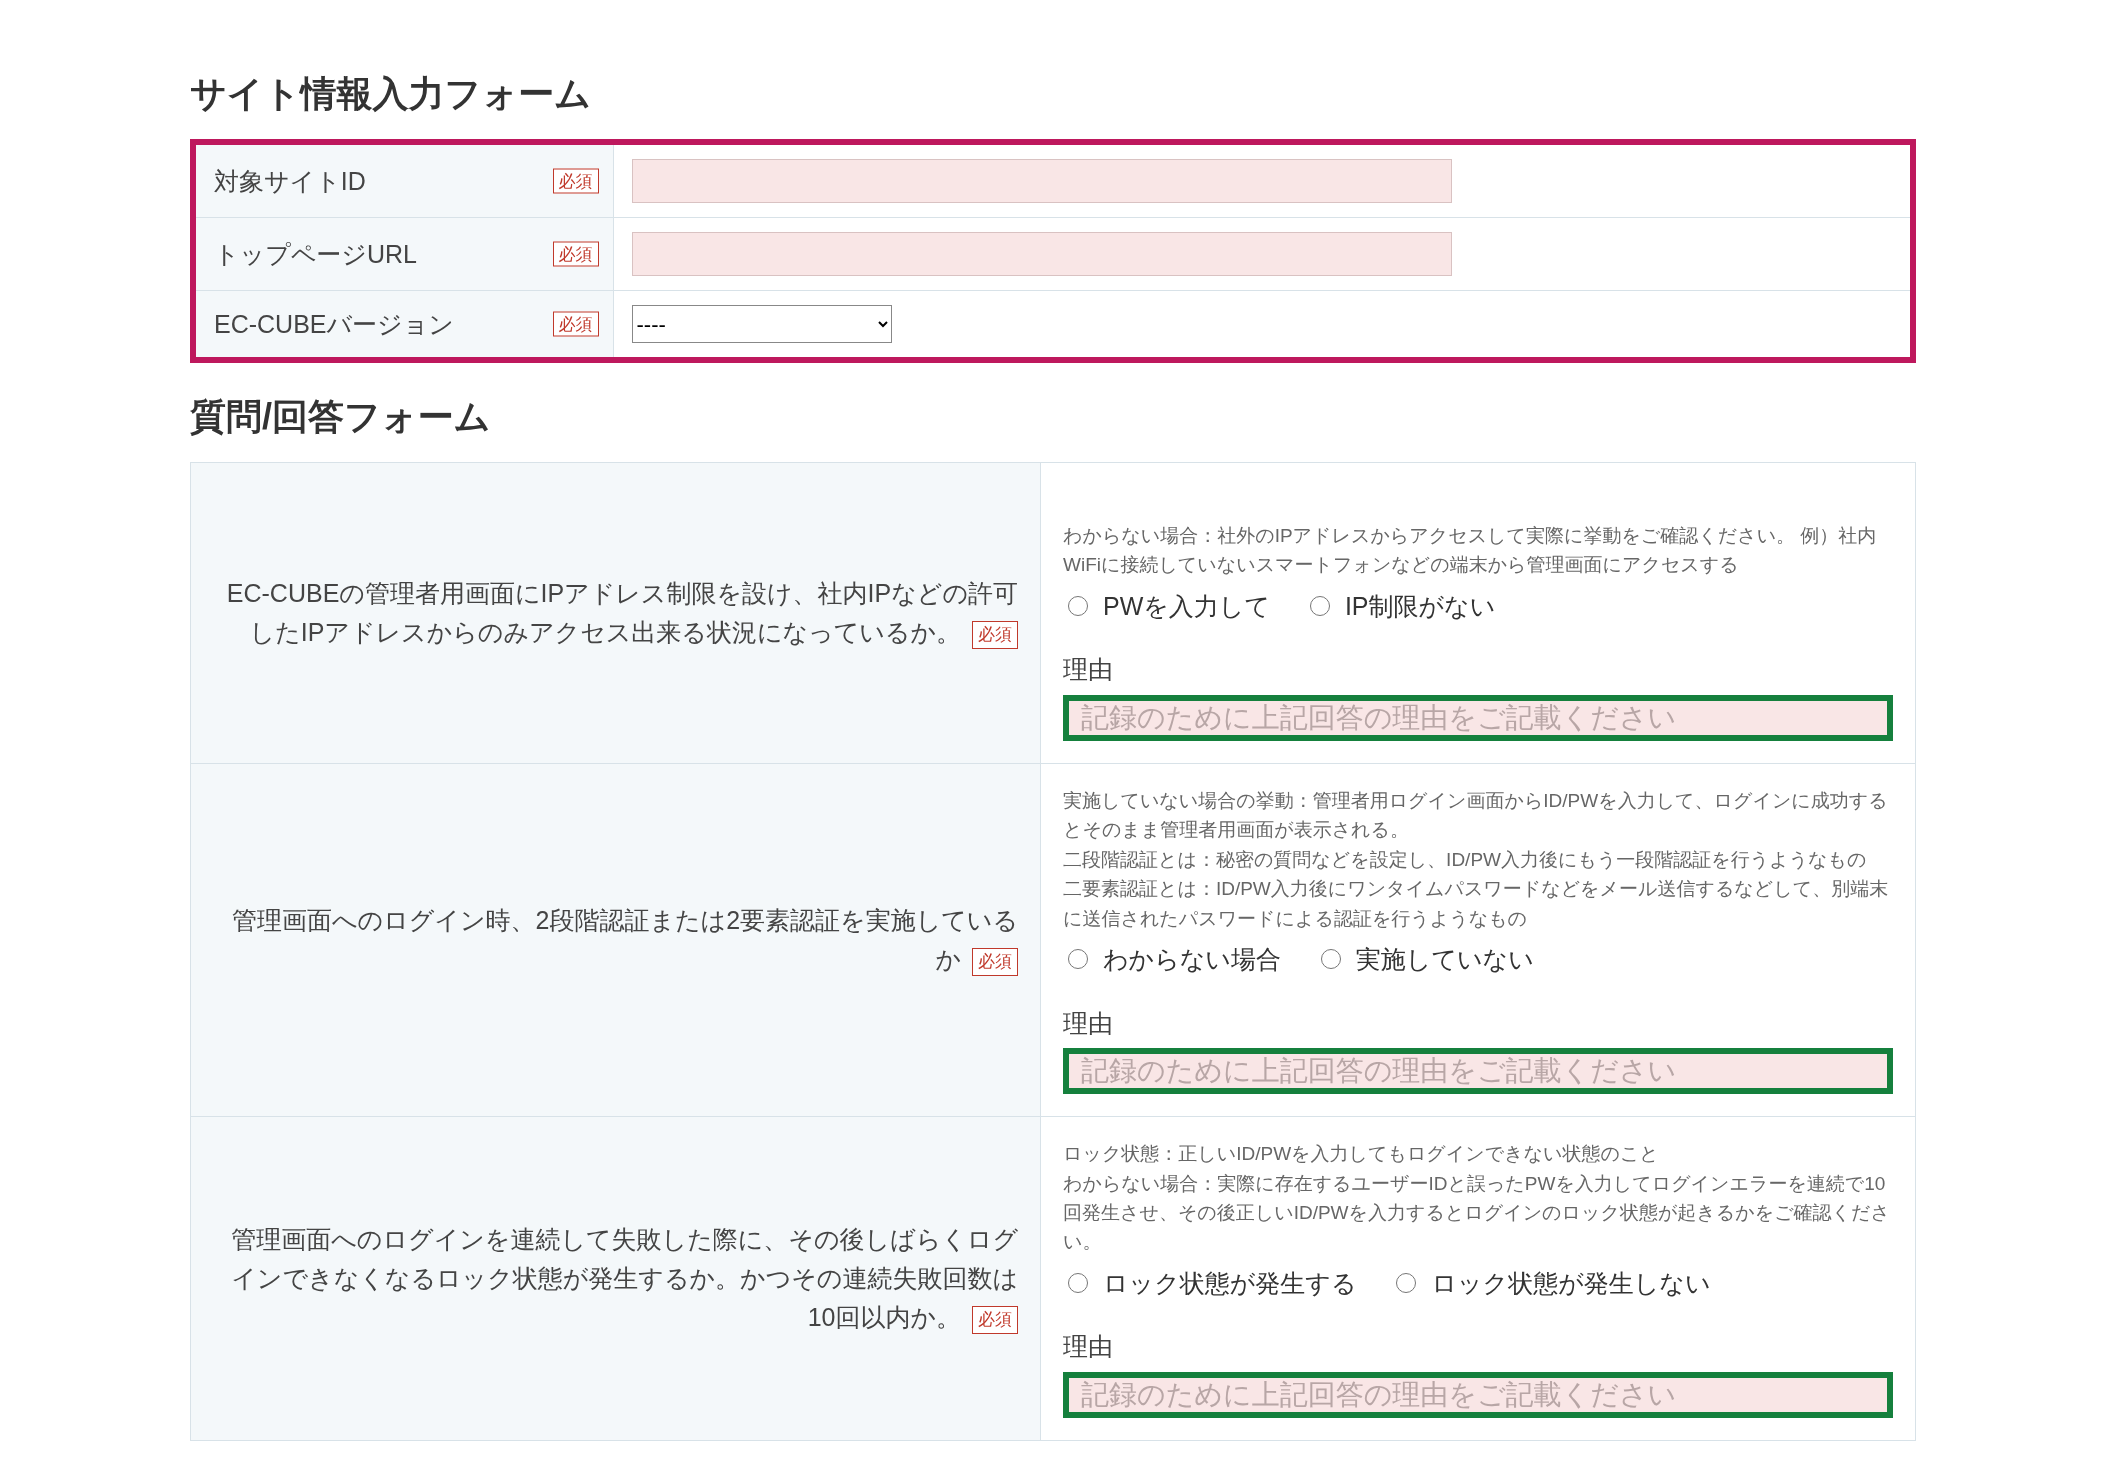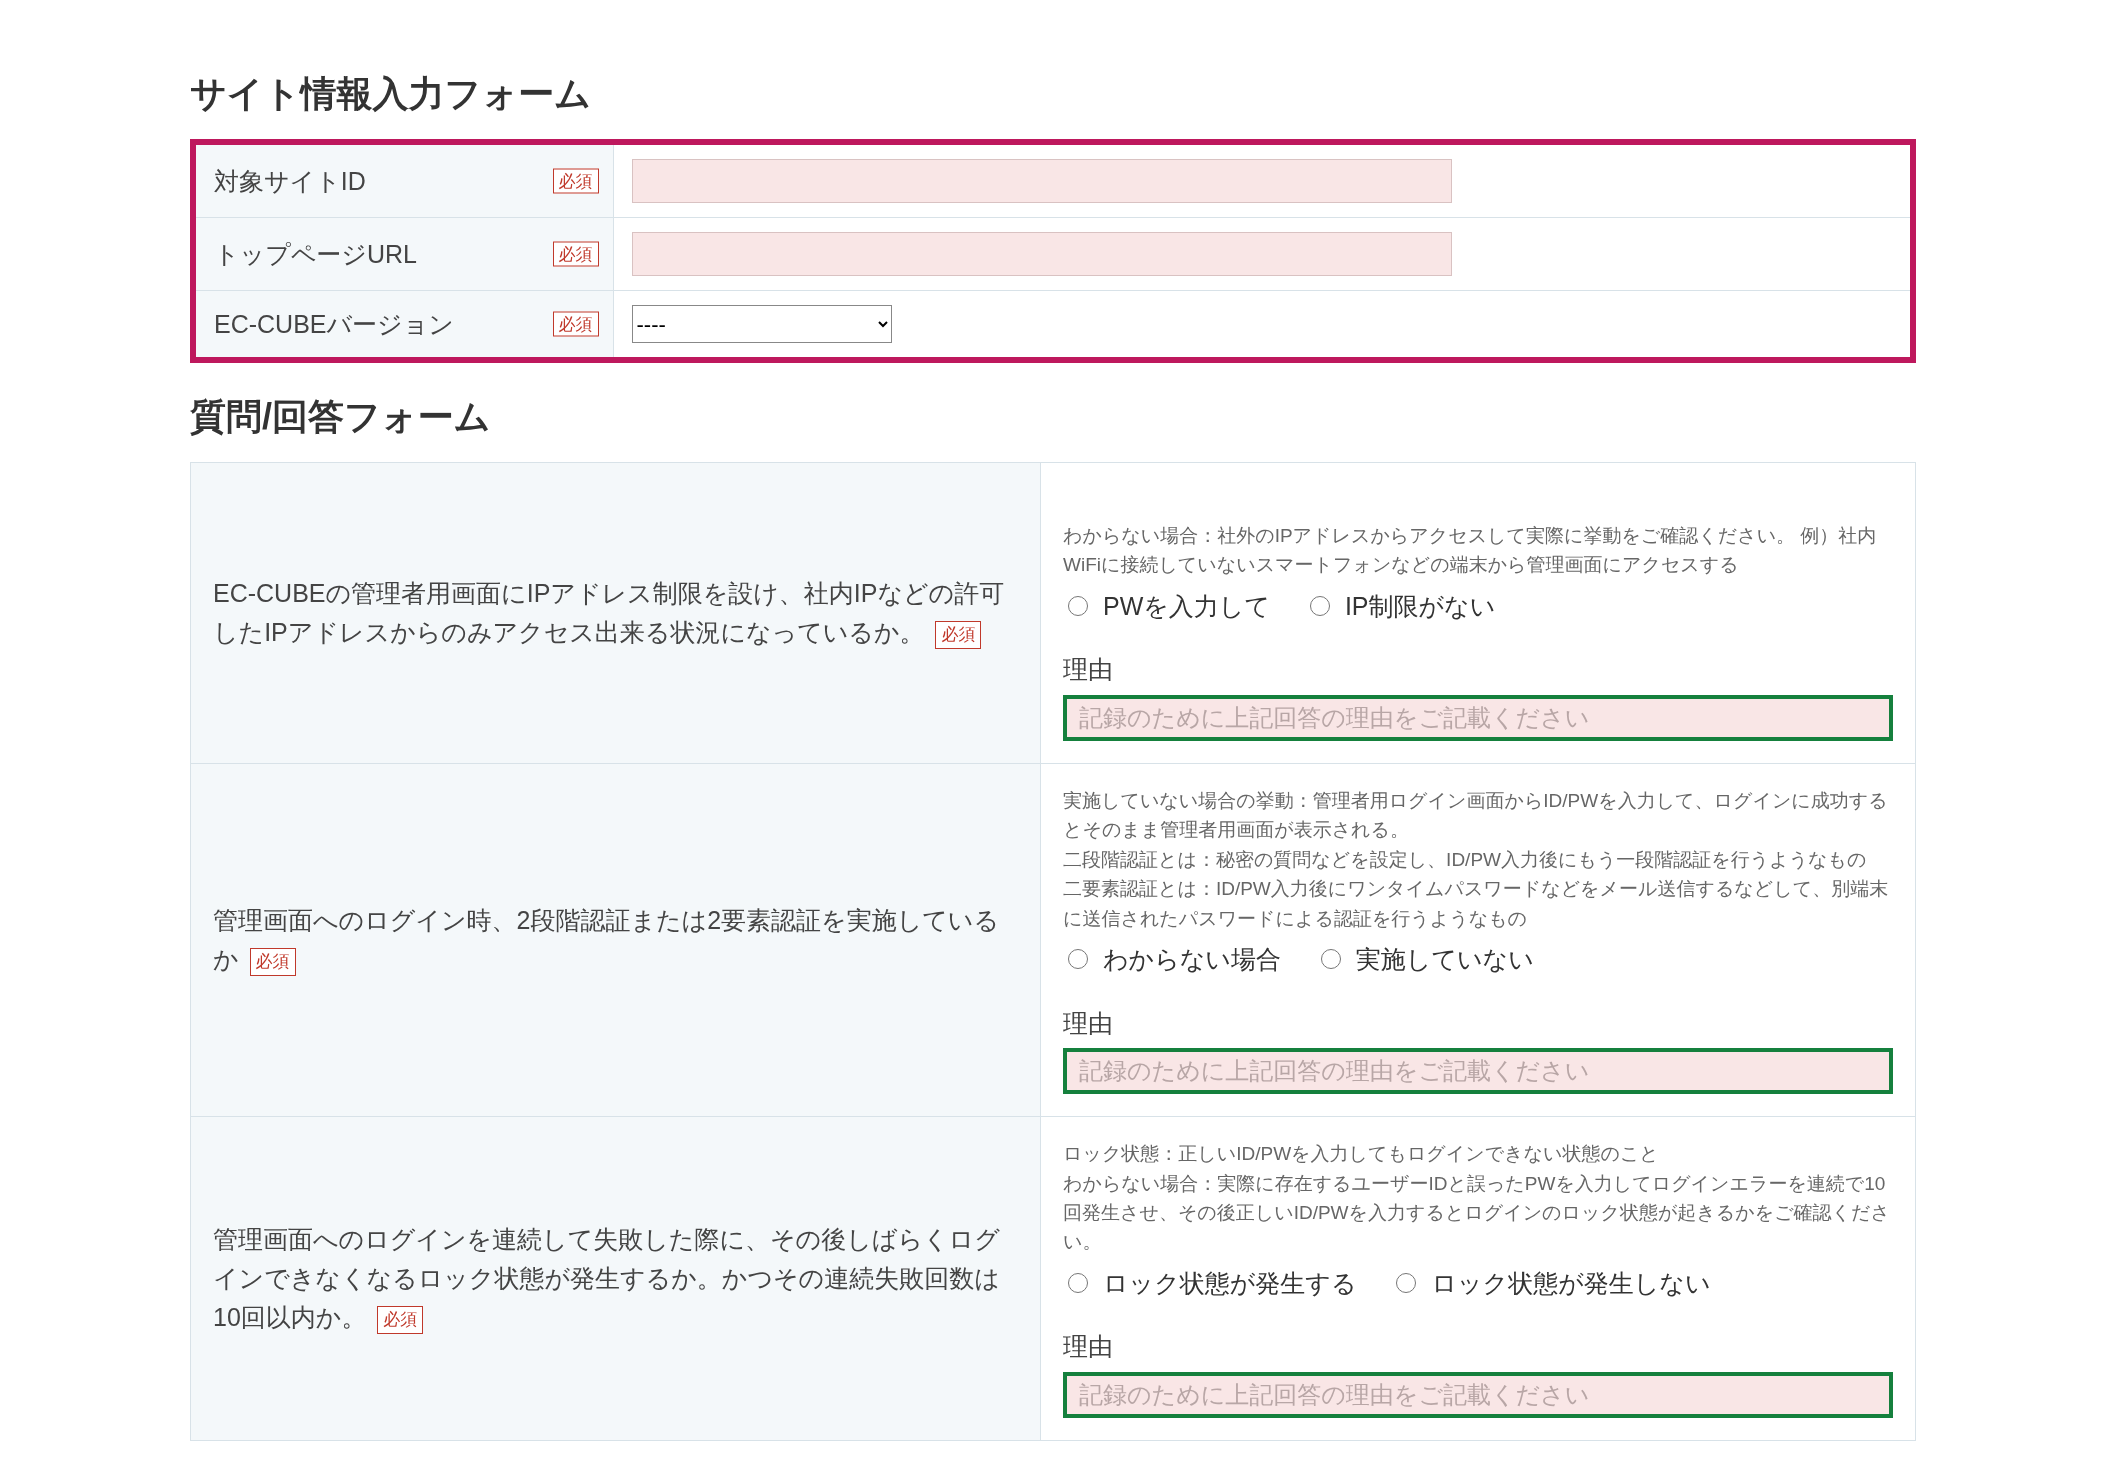--- a/index.html
+++ b/index.html
@@ -76,20 +76,21 @@
     padding: 22px 22px;
     vertical-align: middle;
   }
   td.qa-label {
     background: #f4f8fa;
     width: 850px;
     color: #444;
     font-size: 25px;
     line-height: 1.55;
     position: relative;
+    text-align: right;
   }
   td.qa-label .req {
     display: inline-block;
     border: 1px solid #c0392b;
     color: #c0392b;
     font-size: 17px;
     padding: 0px 5px;
     background: #fff;
     margin-left: 4px;
     vertical-align: 1px;
@@ -117,23 +118,23 @@
   }
   .reason-label {
     font-size: 25px;
     color: #444;
     margin-bottom: 6px;
   }
   input.reason-input {
     width: 100%;
     height: 46px;
     background: #f9e6e6;
-    border: 4px solid #15803d;
+    border: 6px solid #15803d;
     padding: 6px 12px;
-    font-size: 24px;
+    font-size: 28px;
     color: #999;
   }
   input.reason-input::placeholder { color: #b8a6a6; }
 </style>
 </head>
 <body>
 
 <h2 class="section-title">サイト情報入力フォーム</h2>
 
 <table class="form-table">

